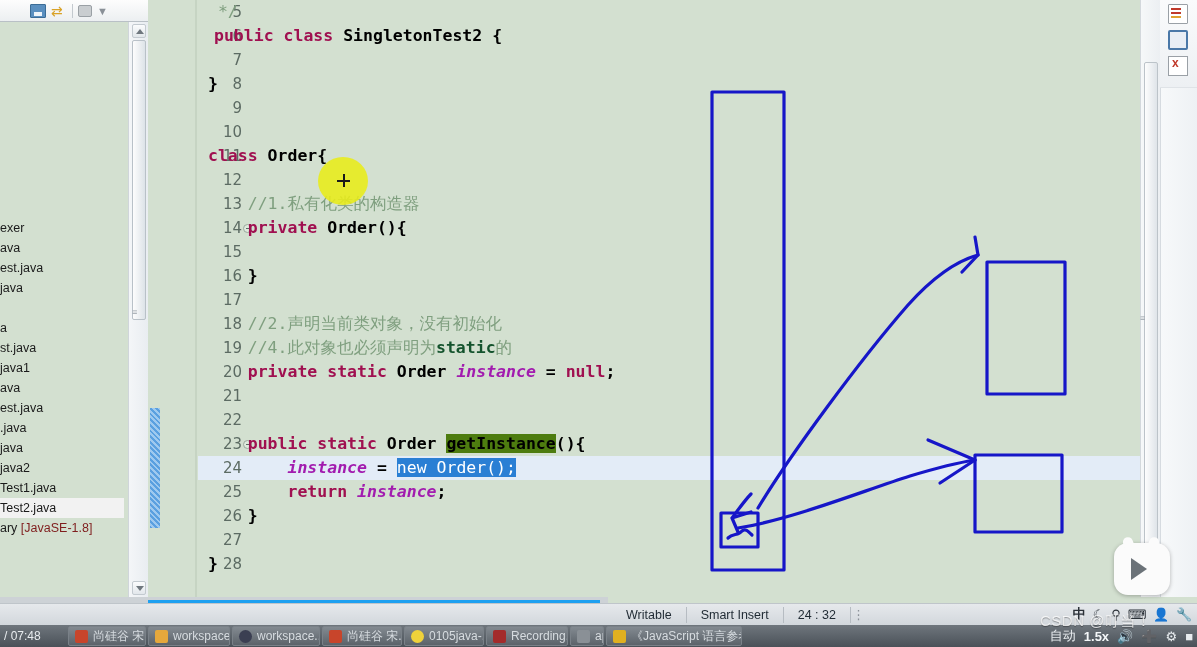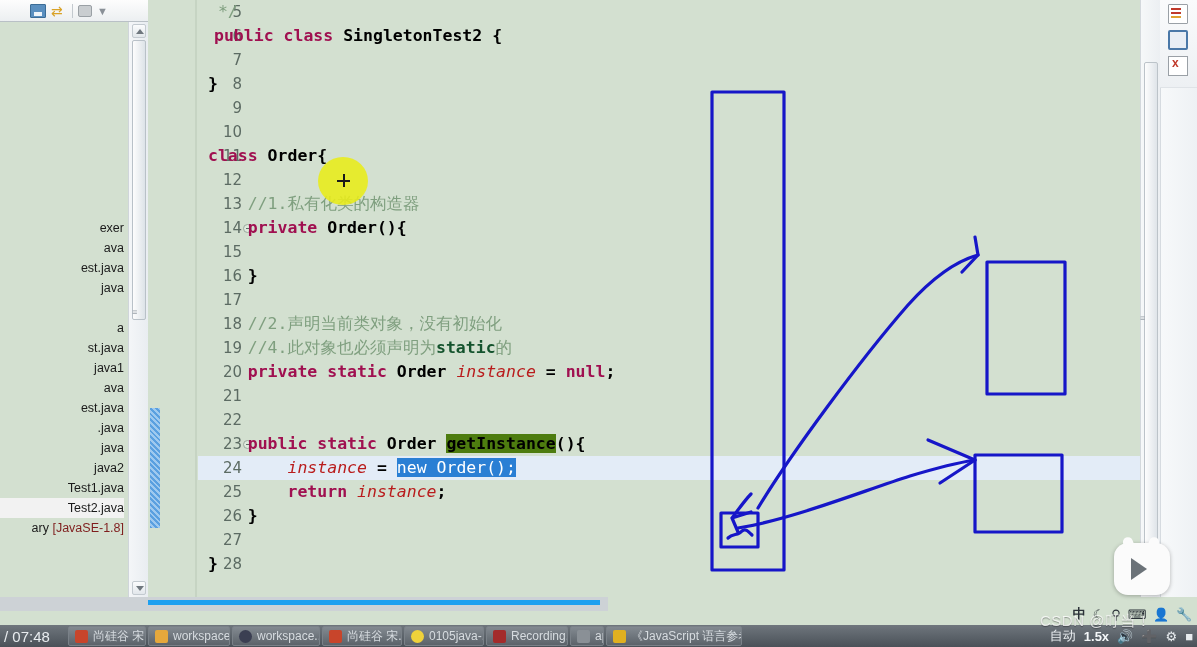--- a/index.html
+++ b/index.html
@@ -24,21 +24,21 @@
   .tb-ref { color:#d9a227; font-size:14px; line-height:14px; }
   .tb-sep { width:1px; height:14px; background:#c3c9ce; }
   .tb-print { width:14px;height:12px;background:#c9cdd0;border:1px solid #9aa0a5;border-radius:2px; }
   .tb-chev { color:#8a9097; font-size:11px; }
 
   
   .left-panel {
     position: absolute; left: 0; top: 22px; width: 128px; height: 575px;
     background: #d3e0d0; overflow: hidden;
   }
-  .tree { position: absolute; left: 0; top: 196px; width: 124px; text-align: right; }
+  .tree { position: absolute; left: 0; top: 196px; width: 124px; }
   .tree-row {
     height: 20px; line-height: 20px; font-size: 12.5px; color: #1a1a1a;
     padding-left: 0; white-space: nowrap; overflow: hidden;
     font-family: "Liberation Sans", sans-serif;
   }
   .tree-row.sel { background: #f2f2f2; }
   .tree-row .muted { color: #7f1d1d; }
 
   
   .lp-scroll {
@@ -98,21 +98,21 @@
     border: 1px solid #9aa79c; border-radius: 50%; background: #dfeadd;
   }
   .fold::after {
     content:""; position:absolute; left:2px; top:3px; width:5px; height:1px; background:#5c6b63;
   }
   .line.hl { background: #e3ecf7; }
   .kw   { color: #a01050; font-weight: bold; }
   .typ  { color: #000; font-weight: bold; }
   .cmt  { color: #7f9f7f; }
   .cmtb { color: #14532d; font-weight: bold; }
-  .fld  { color: #b91c1c; font-style: italic; }
+  .fld  { color: #a21caf; font-style: italic; font-weight: bold; }
   .mtd  { color: #000; font-weight: bold; }
   .selx { background: #2a7fd4; color: #ffffff; }
   .hlmethod { background: #4d7c0f; }
 
   
   .ed-scroll {
     position: absolute; left: 1140px; top: 0; width: 20px; height: 597px;
     background: linear-gradient(90deg,#f6f8f9,#eceff2);
     border-left: 1px solid #d3d8dc;
   }
@@ -180,21 +180,21 @@
   .sb-first { margin-left: 612px; }
   .sb-dots { width: 16px; text-align:center; color:#8b9198; letter-spacing:1px; }
 
   
   .taskbar {
     position: absolute; left: 0; top: 625px; width: 1197px; height: 22px;
     background: linear-gradient(#6f767d,#4a5158);
     display: flex; align-items: center;
   }
   .tb-clock {
-    width: 68px; color: #e8ecef; font-size: 15px; padding-left: 4px; white-space: nowrap;
+    width: 68px; color: #e8ecef; font-size: 12px; padding-left: 4px; white-space: nowrap;
   }
   .tb-item {
     height: 20px; display: flex; align-items: center; gap: 5px;
     padding: 0 6px; margin-right: 2px;
     background: linear-gradient(#838a91,#5c636a);
     border: 1px solid #7a8188; border-radius: 2px;
     color: #d7dce0; font-size: 12px; white-space: nowrap; overflow: hidden;
   }
   .tbi-ico { width: 13px; height: 13px; flex: 0 0 13px; border-radius: 2px; }
   .ico-yellow { background:#e0b020; }
@@ -347,20 +347,26 @@
   </svg>
 
   <div class="cursor-hl"></div>
   <div class="cursor-plus"></div>
 
   <div class="hscroll-left"></div>
   <div class="hscroll">
     <div class="hscroll-fill"></div>
   </div>
 
+  <div class="statusbar">
+    <div class="sb-cell sb-first">Writable</div>
+    <div class="sb-cell">Smart Insert</div>
+    <div class="sb-cell">24 : 32</div>
+    <div class="sb-dots">⋮</div>
+  </div>
 
   <div class="tray">
     <span class="cn">中</span>
     <span>☾</span>
     <span>⚲</span>
     <span>⌨</span>
     <span>👤</span>
     <span>🔧</span>
   </div>
 

